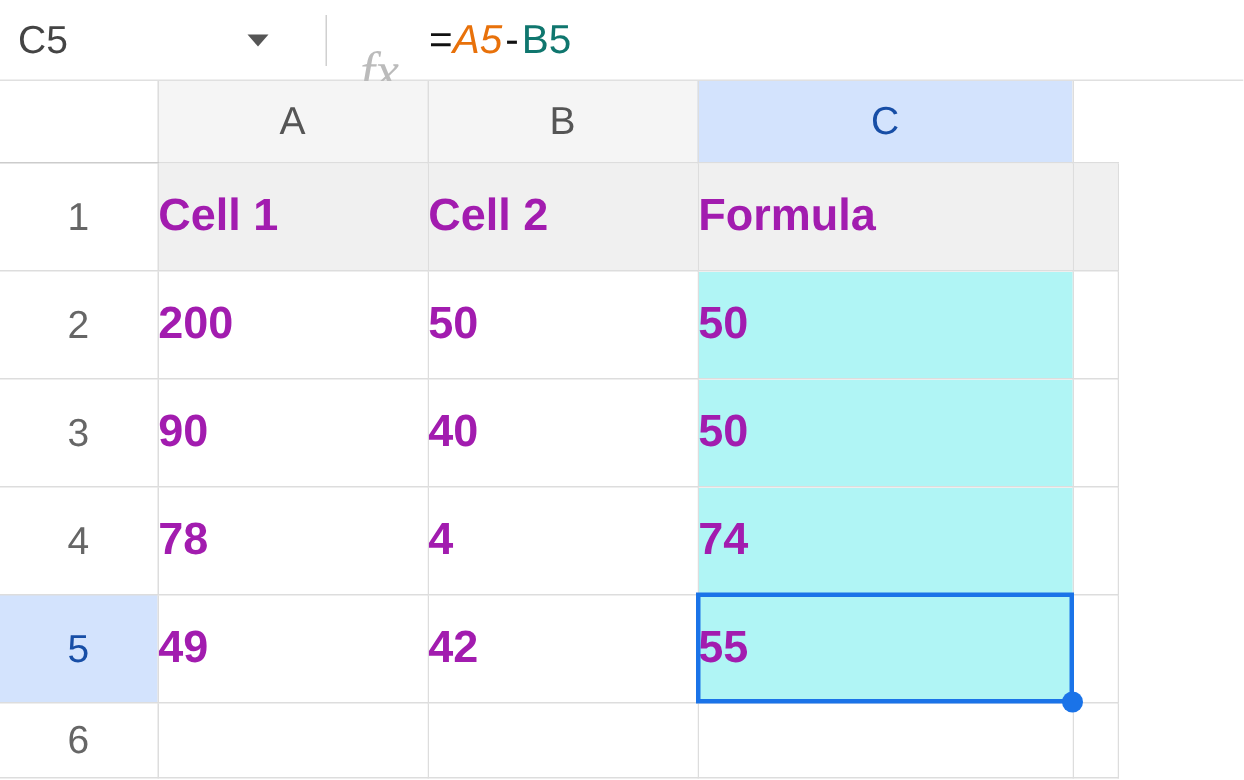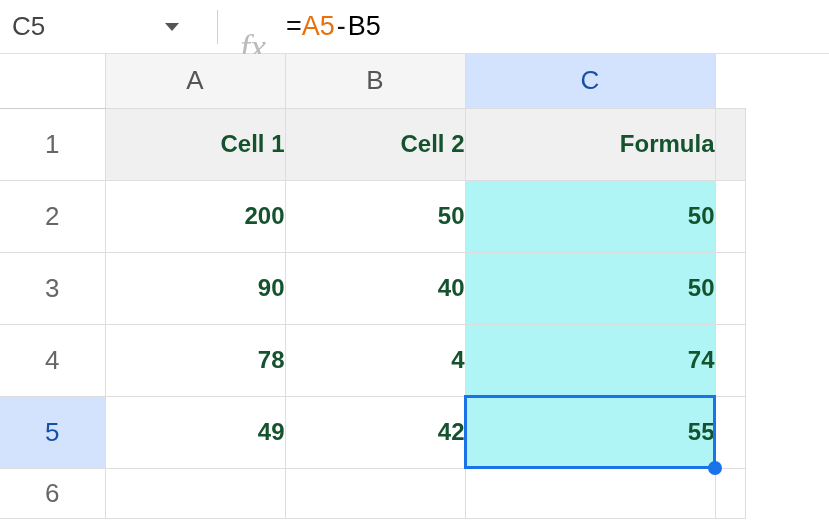--- a/index.html
+++ b/index.html
@@ -48,22 +48,22 @@
       position: relative;
       top: -2px;
       margin-top: 45px;
     }
     .formula-bar {
       display: flex;
       align-items: baseline;
       font-size: 27px;
     }
     .eq { color: #111; }
-    .ref1 { color: #e8710a; }
-    .ref2 { color: #000000; }
+    .ref1 { color: #e8710a; font-style: italic; }
+    .ref2 { color: #0f766e; }
     .op { color: #111; margin: 0 2px; }
 
     .sheet { position: relative; }
     .grid {
       border-collapse: collapse;
       table-layout: fixed;
     }
     .col-head { width: 105px; }
     .col { width: 180px; }
     .col:last-child { width: 250px; }
@@ -98,24 +98,24 @@
       border: 1px solid #ddd;
       border-left: none;
     }
     th.rowheader.selected {
       background: #d3e3fd;
       color: #174ea6;
     }
     tr { height: 72px; }
     td {
       border: 1px solid #ddd;
-      text-align: right;
-      font-size: 24px;
+      text-align: left;
+      font-size: 30px;
       font-weight: 700;
-      color: #14532d;
+      color: #a21caf;
       position: relative;
       background: #fff;
     }
     tr.header-row td {
       background: #f0f0f0;
     }
     td.resultcell { background: #b0f5f5; }
     td.active {
       outline: 3px solid #1a73e8;
       outline-offset: -2px;

